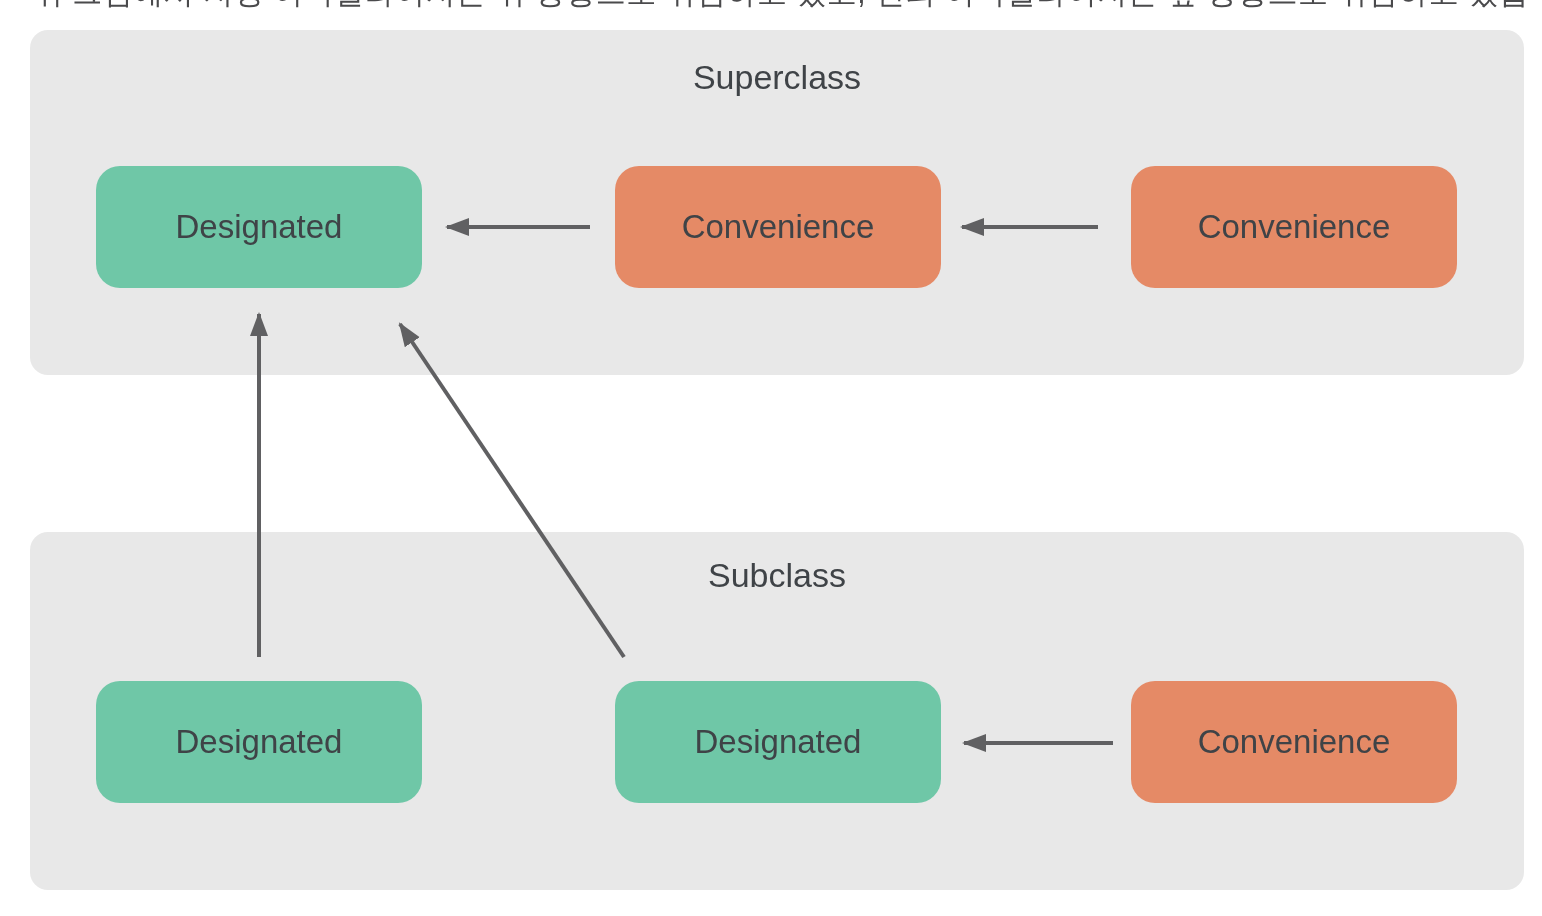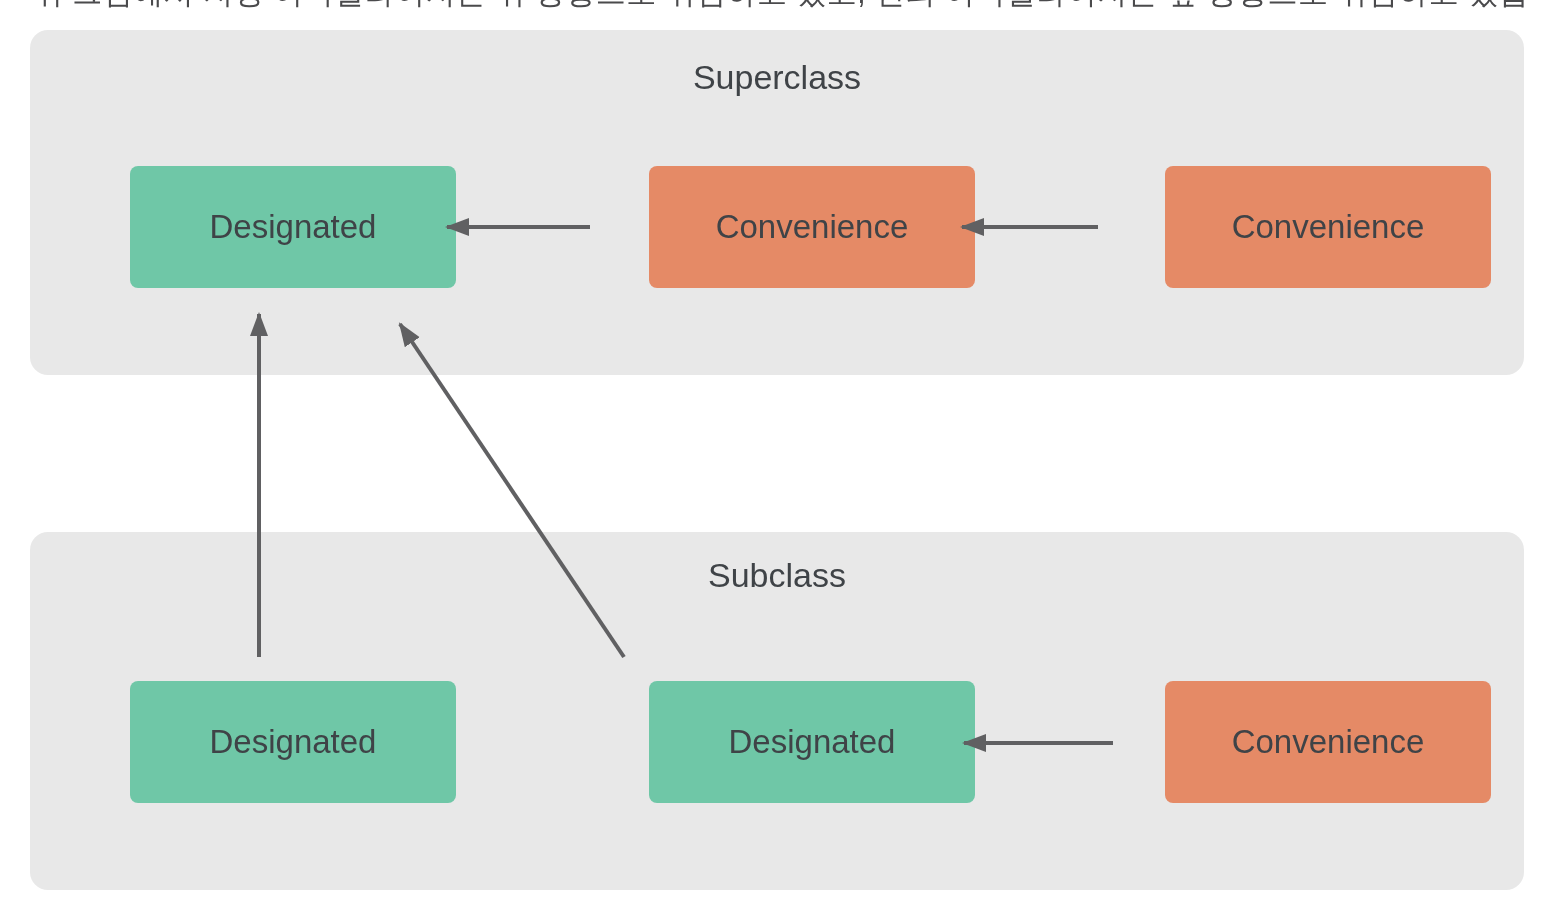--- a/index.html
+++ b/index.html
@@ -47,27 +47,26 @@
     font-size: 34px;
     color: var(--color-text, #3f4347);
   }
   .superclass .group-title { top: 28px; }
   .subclass   .group-title { top: 24px; }
 
   .node {
     position: absolute;
     width: 326px;
     height: 122px;
-    border-radius: 8px;
+    border-radius: 24px;
     display: flex;
     align-items: center;
     justify-content: center;
     font-size: 33px;
     color: var(--color-text, #3f4347);
-    margin-left: 34px;
   }
   .node.designated  { background: var(--color-designated, #6fc7a7); }
   .node.convenience { background: var(--color-convenience, #e58a66); }
 
   
   .row-top .node    { top: 166px; }
   .row-bottom .node { top: 681px; }
   .col-1 { left: 96px; }
   .col-2 { left: 615px; }
   .col-3 { left: 1131px; }

